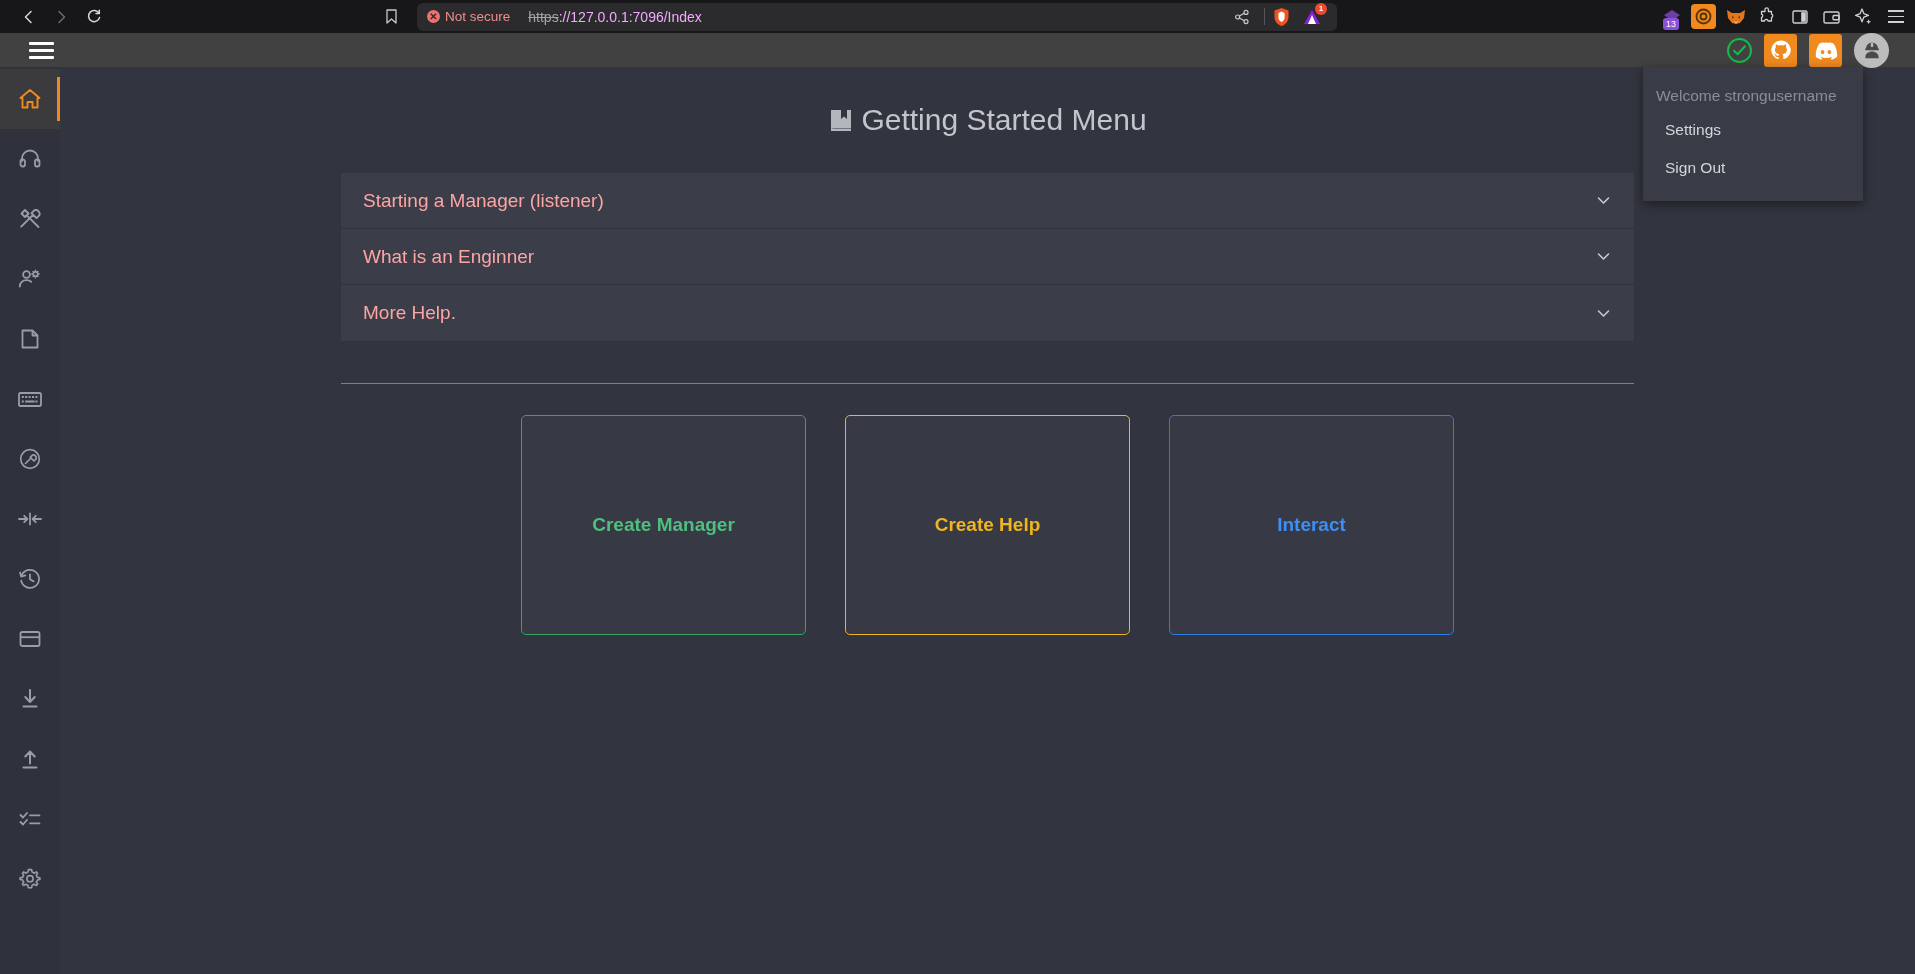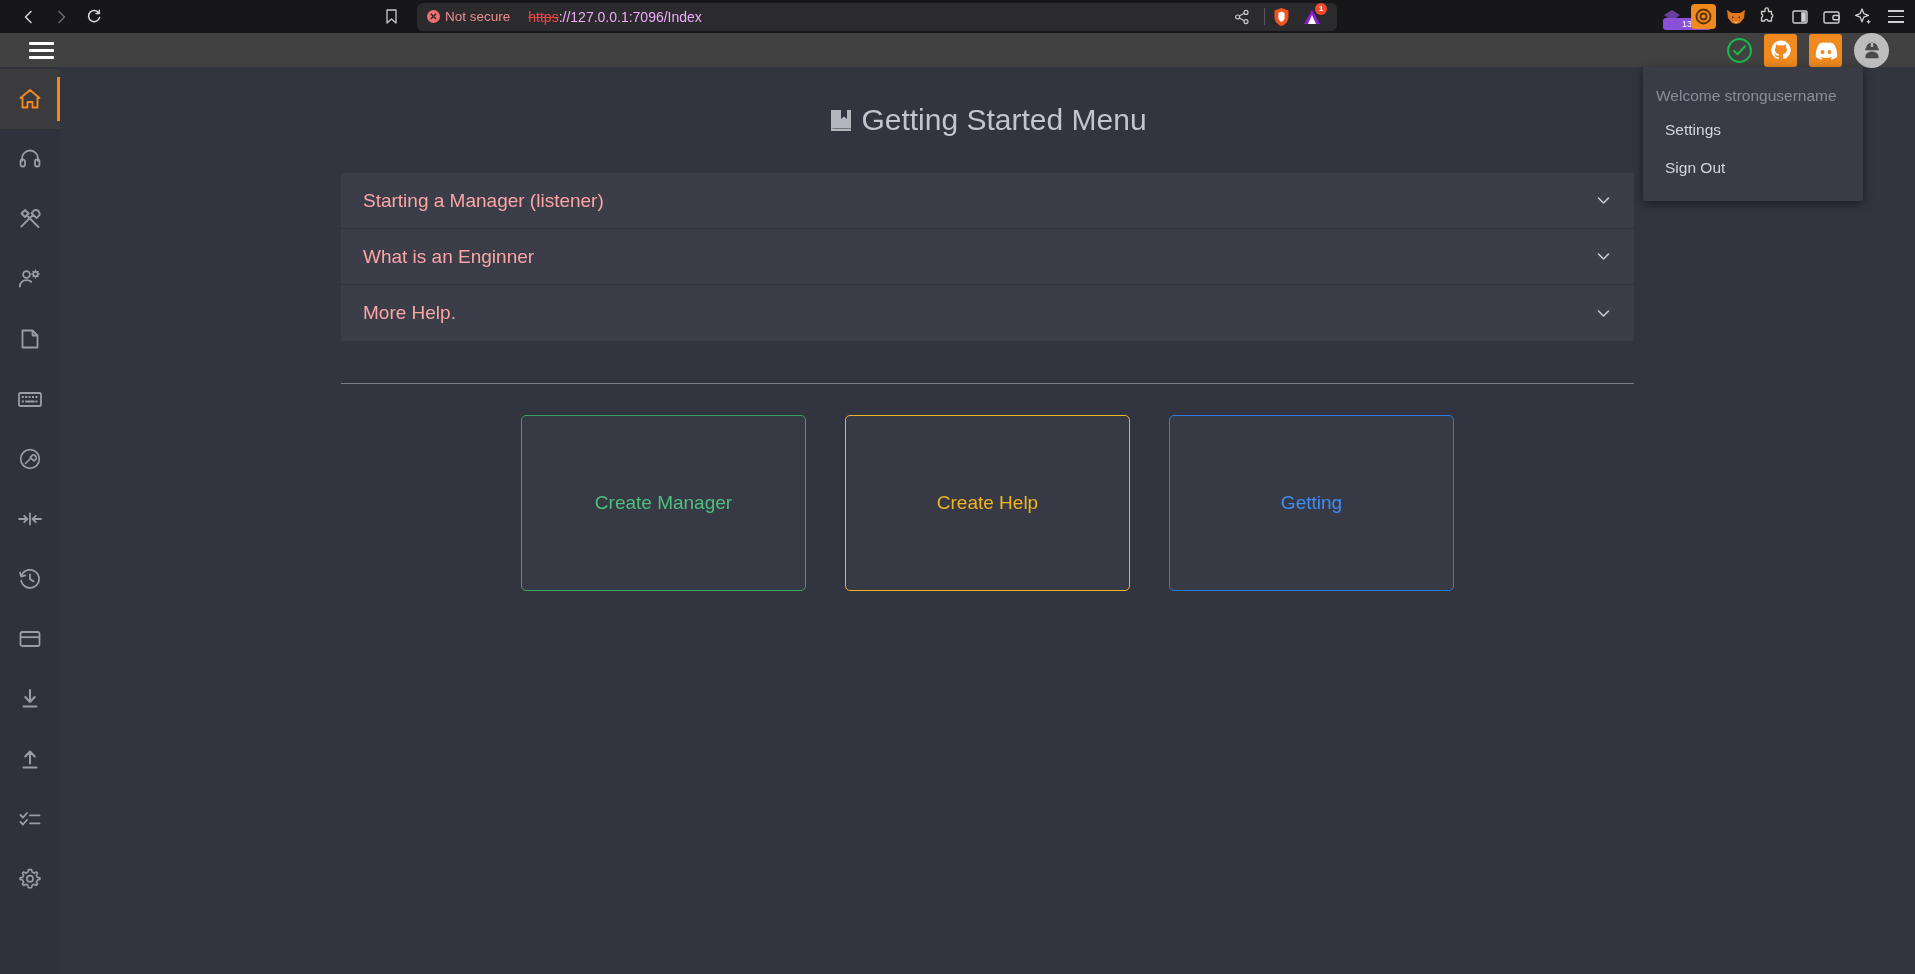--- a/index.html
+++ b/index.html
@@ -61,21 +61,21 @@
   }
   .ns-icon {
     width: 13px; height: 13px; border-radius: 50%;
     background: #f07070;
     color: #2b2b2e;
     font-size: 10px; line-height: 13px; text-align: center;
     font-weight: bold;
     flex: 0 0 auto;
   }
   .url-text { font-size: 14px; color: #d9d9dc; white-space: nowrap; }
-  .url-scheme { color: #ef4444; text-decoration: line-through; }
+  .url-scheme { color: #a3a3a3; text-decoration: line-through; }
   .url-rest { color: #f0abfc; }
 
   .urlbar-right {
     margin-left: auto;
     display: flex; align-items: center; gap: 0px;
   }
   .share-btn { width: 30px; height:26px; display:flex; align-items:center; justify-content:center; cursor:pointer; }
   .vdiv { width: 1px; height: 17px; background: #55555c; margin: 0 7px; }
   .brave-icon {
     width: 19px; height: 20px; cursor: pointer;
@@ -98,21 +98,21 @@
     width: 25px; height: 25px;
     display: flex; align-items: center; justify-content: center;
     position: relative;
     cursor: pointer;
     border-radius: 4px;
   }
   .ext-badge {
     position: absolute; bottom: -1px; left: 4px;
     background: #8b50d8; color: #fff;
     font-size: 9px; font-weight: normal;
-    padding: 0px 19px; border-radius: 3px;
+    padding: 0px 3px; border-radius: 3px;
     line-height: 12px;
   }
   .hamburger-chrome {
     width: 26px; height: 26px;
     display: flex; flex-direction: column; justify-content: center; align-items: center; gap: 4px;
     cursor: pointer;
   }
   .hamburger-chrome i { display: block; width: 16px; height: 1.6px; background: #cfcfd4; }
 
   
@@ -267,26 +267,27 @@
   }
 
   .cards {
     display: flex;
     justify-content: center;
     gap: 39px;
     margin-top: 31px;
   }
   .card {
     width: 285px;
-    height: 176px;
+    height: 220px;
     border-radius: 5px;
     background: #373944;
     display: flex; align-items: center; justify-content: center;
     font-size: 19px;
     cursor: pointer;
+    font-weight: bold;
   }
   .card-green { border: 1.6px solid #3aa35f; color: #4fbf7e; }
   .card-amber { border: 1.6px solid #f0b41e; color: #f0b41e; }
   .card-blue  { border: 1.6px solid #2b7de0; color: #3d8ef5; }
 </style>
 </head>
 <body>
 
 <div class="browser-chrome">
   <div class="nav-btns">
@@ -590,18 +591,18 @@
     <div class="divider"></div>
 
     <div class="cards">
       <div class="card card-green">
         <span>Create Manager</span>
       </div>
       <div class="card card-amber">
         <span>Create Help</span>
       </div>
       <div class="card card-blue">
-        <span>Getting</span>
+        <span>Interact</span>
       </div>
     </div>
 
   </div>
 </div>
 
 </body></html>

